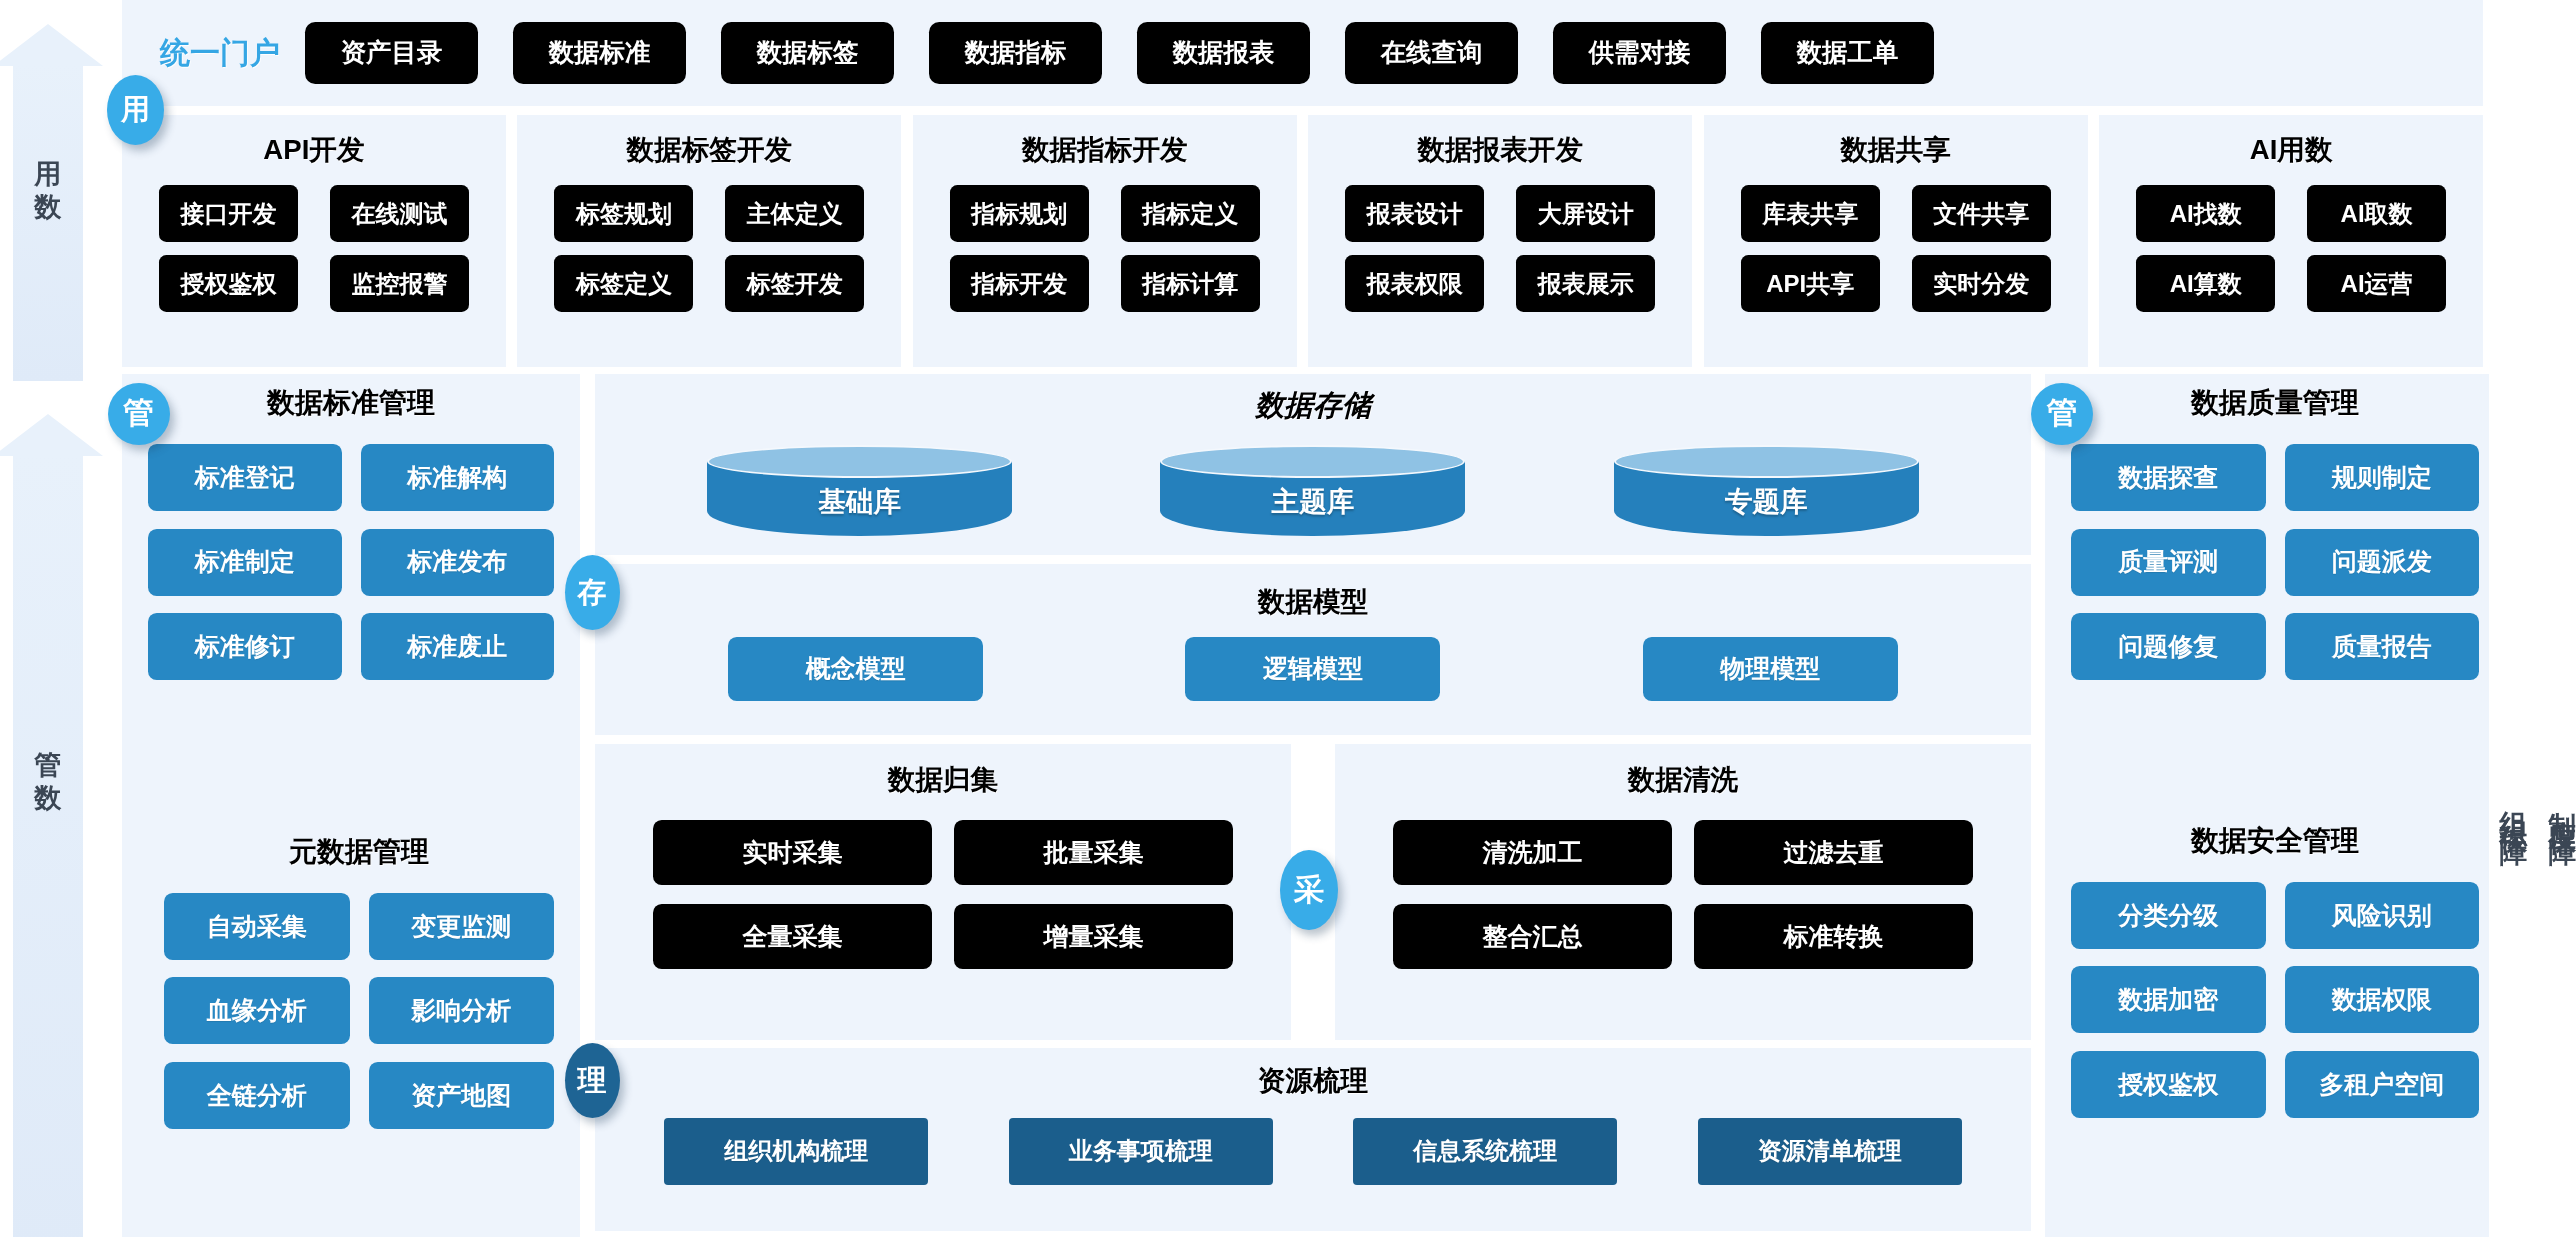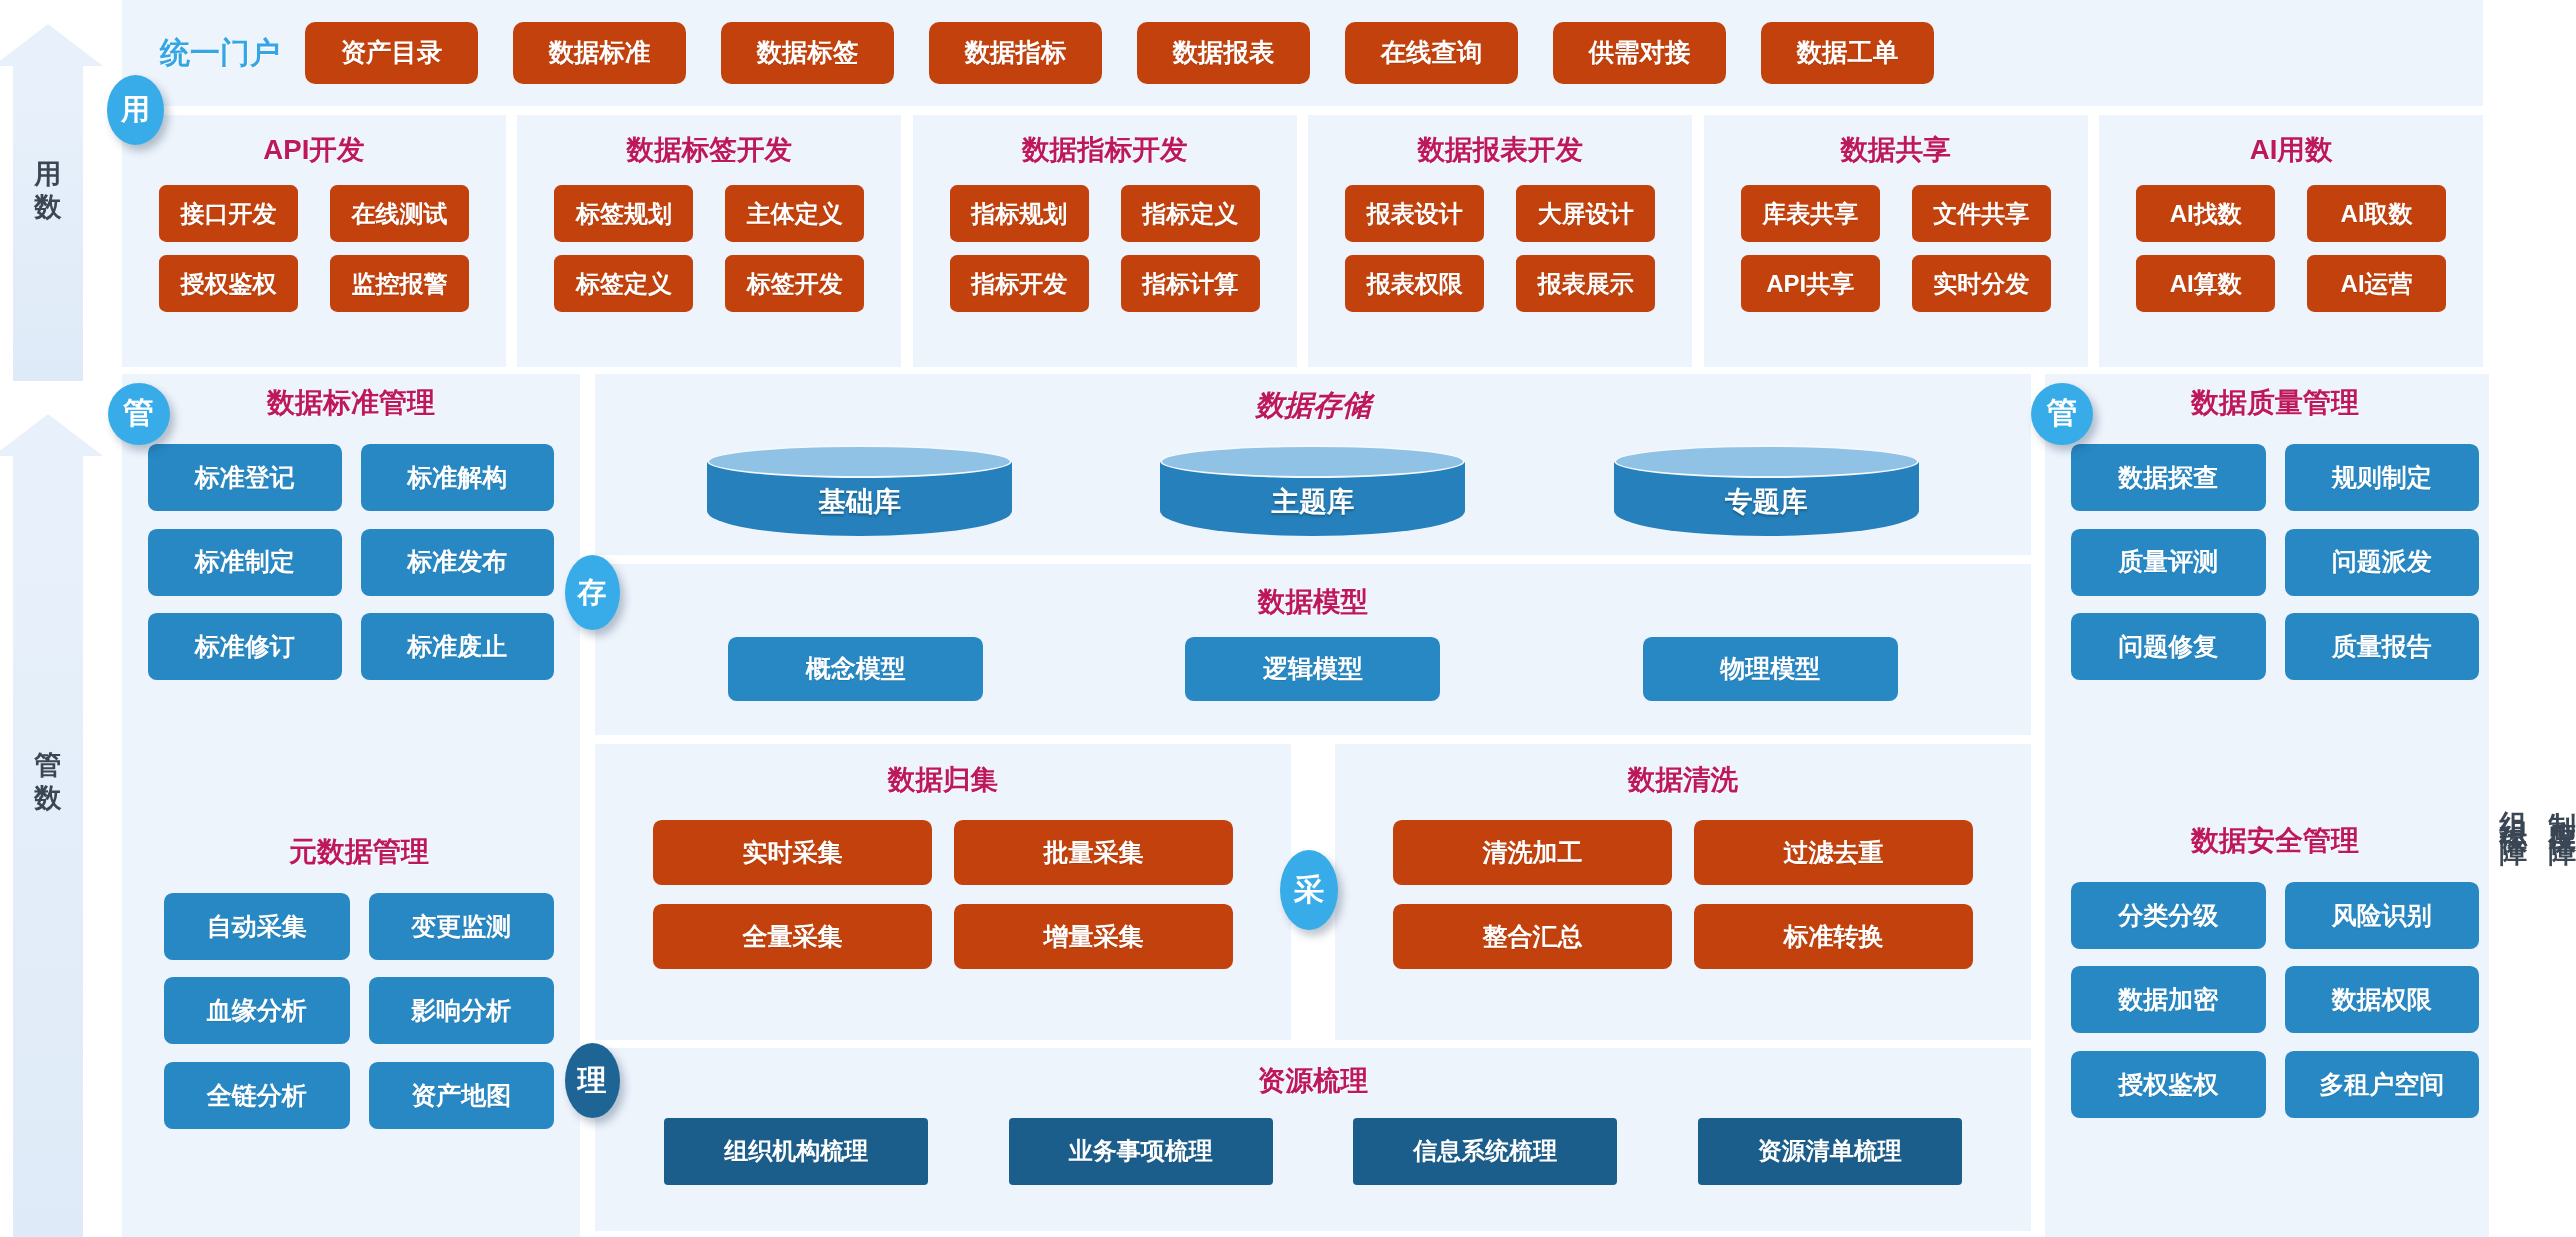--- a/index.html
+++ b/index.html
@@ -25,41 +25,41 @@
   .arrow-a { top: 45px; height: 319px; }
   .arrow-b { top: 435px; height: 798px; }
   .rail-label {
     position: absolute; left: 22px; width: 52px;
     font-size: 27px; font-weight: bold; color: #3b4654;
     text-align: center; line-height: 1.22; letter-spacing: 0.7px;
   }
   .rail-label-a { top: 141px; }
   .rail-label-b { top: 732px; }
   .panel-title {
-    text-align: center; color: #be185d; font-weight: bold;
+    text-align: center; color: #000000; font-weight: bold;
     text-shadow: 0.7px 0.7px 0 rgba(255,255,255,.9);
   }
 
   
   .badge {
     position: absolute; z-index: 30;
     background: #38ace8; color: #fff; font-weight: bold;
     display: flex; align-items: center; justify-content: center;
     box-shadow: 4.4px 5.8px 8.7px rgba(30,60,90,.30);
   }
   .badge-dark { background: #1e6494; }
 
   
   .btn {
     display: flex; align-items: center; justify-content: center;
     color: #ffffff; font-weight: bold; border-radius: 7.3px;
     text-align: center; line-height: 1.1;
     text-shadow: 0 0.7px 0.7px rgba(0,0,0,.10);
   }
-  .btn-light  { background: #c2410c; }
+  .btn-light  { background: #000000; }
   .btn-mid    { background: #2788c4; }
   .btn-dark   { background: #1b5e8c; }
 
   
   #portal-strip {
     position: absolute; left: 122px; top: 0; width: 2361px; height: 106px;
     background: #eef4fc; display: flex; align-items: center;
   }
   #portal-title {
     margin-left: 38px; margin-right: 25px;

